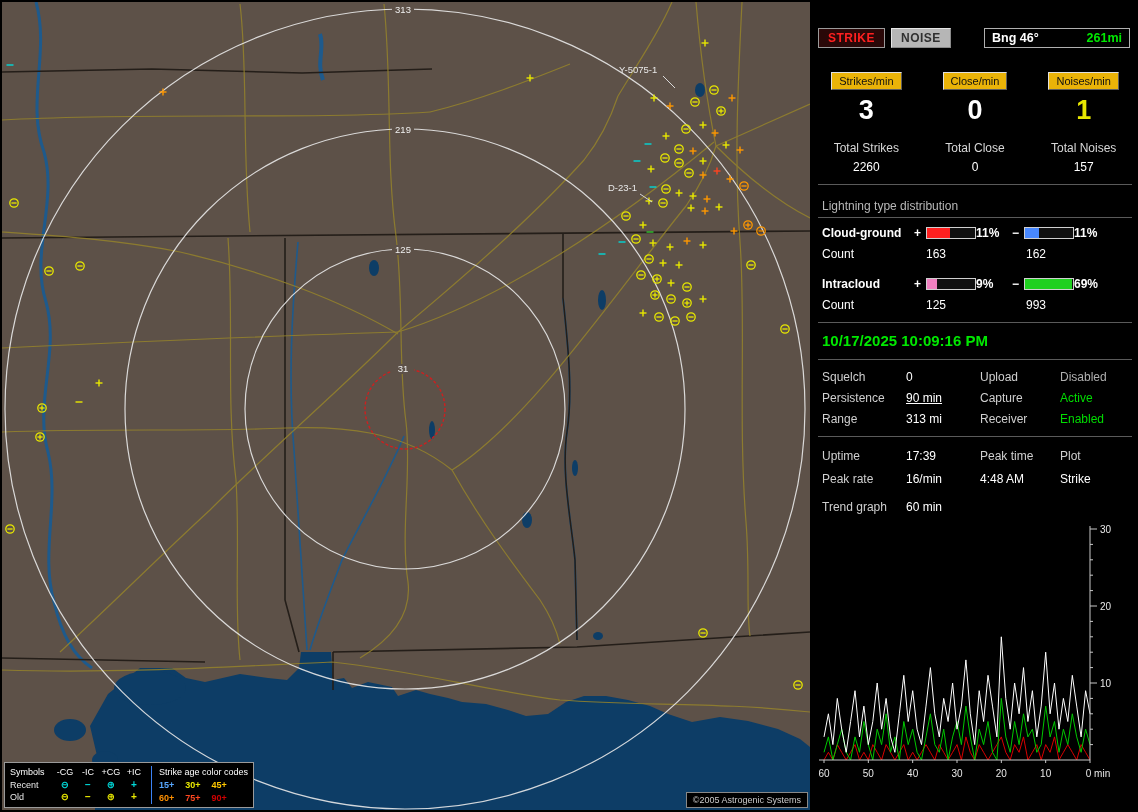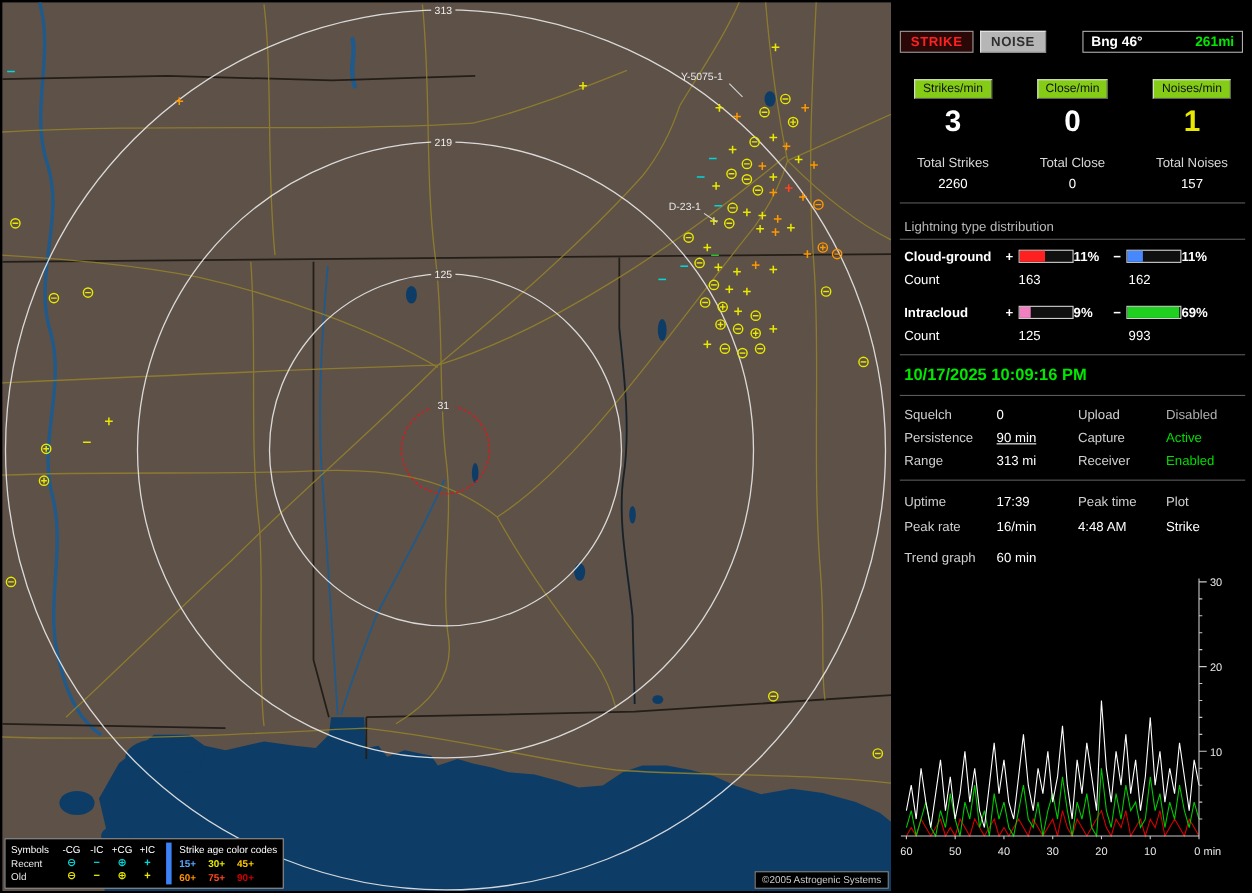--- a/index.html
+++ b/index.html
@@ -8,38 +8,38 @@
 
   
   .map-area{position:absolute;left:2px;top:2px;width:808px;height:808px;}
   #map-svg{display:block;}
   .legend{position:absolute;left:2px;bottom:2px;background:#000;border:1px solid #9a9a9a;
     display:flex;gap:7px;font-size:9px;color:#e8e8e8;padding:3px 5px;line-height:12px;}
   .leg-left{display:grid;grid-template-columns:42px 22px 20px 22px 20px;text-align:center;column-gap:2px;}
   .leg-left .ll{text-align:left;}
   .lh{color:#ffffff;}
   .ls{font-size:10px;font-weight:bold;}
-  .leg-right{border-left:5px solid #3b82f6;padding-left:7px;display:flex;flex-direction:column;gap:1px;}
+  .leg-right{border-left:1px solid #3b82f6;padding-left:7px;display:flex;flex-direction:column;gap:1px;}
   .age-row{display:flex;gap:11px;font-weight:bold;}
   .copyright{position:absolute;right:2px;bottom:2px;background:#000;border:1px solid #888;
     color:#cccccc;font-size:9px;padding:2px 6px;}
 
   
   .panel{position:absolute;left:812px;top:15px;width:326px;height:812px;background:#000;color:#fff;font-size:12px;}
   .topbar{display:flex;align-items:center;gap:6px;padding:13px 8px 0 6px;}
   .btn-strike{background:#2a0808;border:1px solid #9a9a9a;color:#ff2020;font-weight:bold;
     font-size:12px;padding:2px 9px;letter-spacing:.5px;font-family:inherit;}
   .btn-noise{background:#b6b6b6;border:1px solid #8a8a8a;border-top-color:#e6e6e6;border-left-color:#e6e6e6;
     color:#303030;font-weight:bold;font-size:12px;padding:2px 9px;letter-spacing:.5px;font-family:inherit;}
   .bng-box{margin-left:auto;display:flex;justify-content:space-between;align-items:center;
     width:130px;border:1px solid #b0b0b0;padding:2px 7px;font-weight:bold;font-size:12.5px;}
   .bng-box .dist{font-weight:bold;}
 
   .rates{display:grid;grid-template-columns:1fr 1fr 1fr;margin-top:24px;text-align:center;}
-  .rate-btn{display:inline-block;background:#84cc16;color:#101010;font-size:11px;padding:2px 7px;
+  .rate-btn{display:inline-block;background:#eab308;color:#101010;font-size:11px;padding:2px 7px;
     border:1px solid #5e5e5e;border-top-color:#e0e0e0;border-left-color:#e0e0e0;}
   .rate-val{font-size:27px;font-weight:bold;margin-top:5px;}
 
   .totals{display:grid;grid-template-columns:1fr 1fr 1fr;text-align:center;margin-top:15px;color:#d8d8d8;}
   .total-val{color:#ffffff;margin-top:5px;}
 
   .hr{border-top:1px solid #5a5a5a;margin:10px 6px 0 6px;}
   .dist-title{color:#b8b8b8;margin:14px 10px 4px 10px;}
   .dist-row{display:grid;grid-template-columns:92px 12px 50px 36px 12px 50px 36px;align-items:center;
     margin:8px 0 0 10px;font-weight:bold;}

